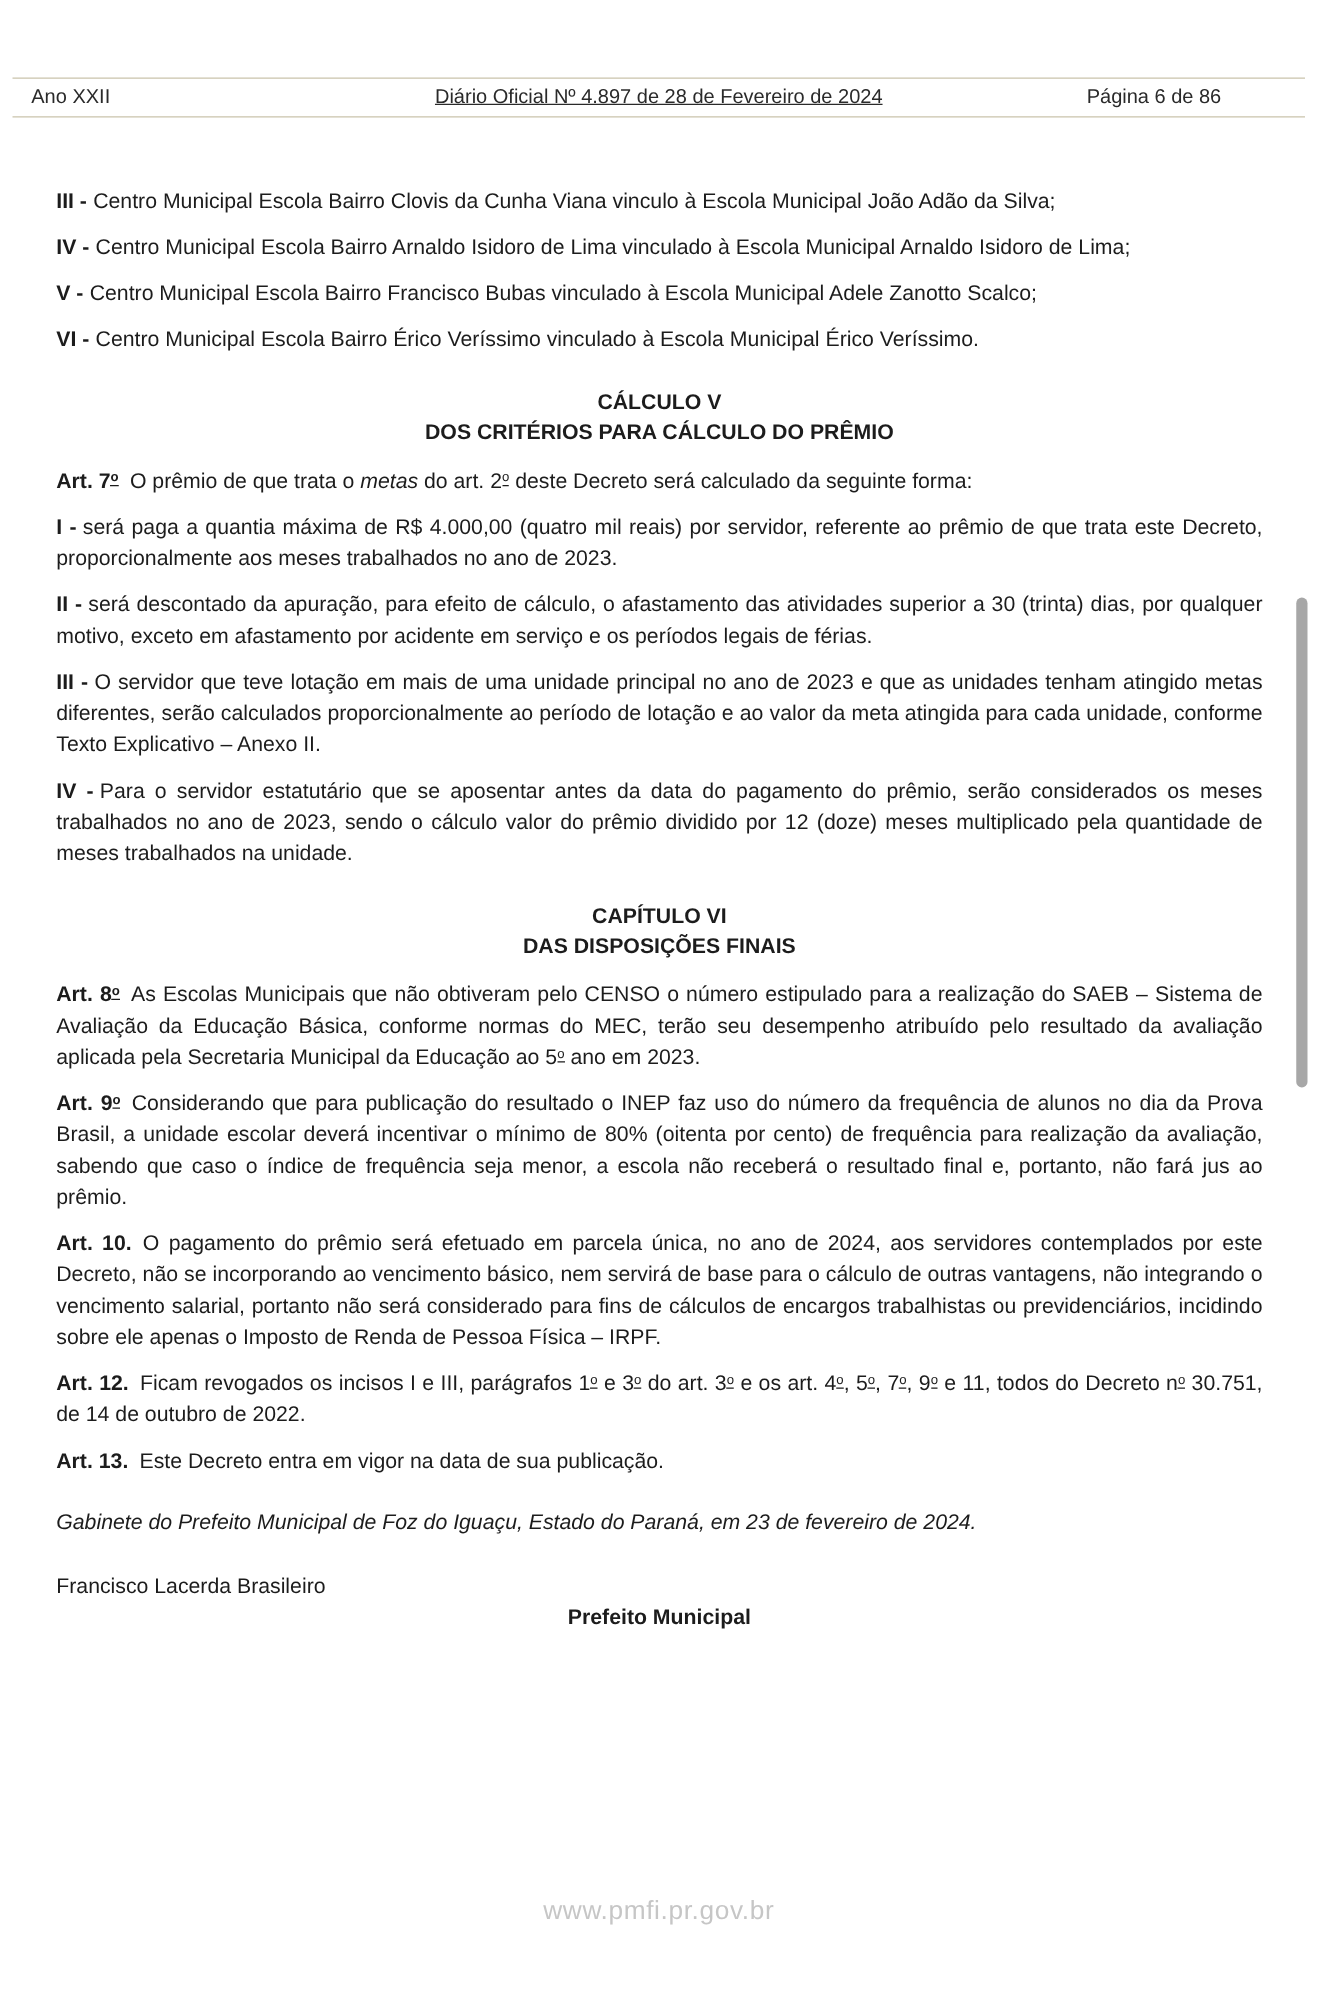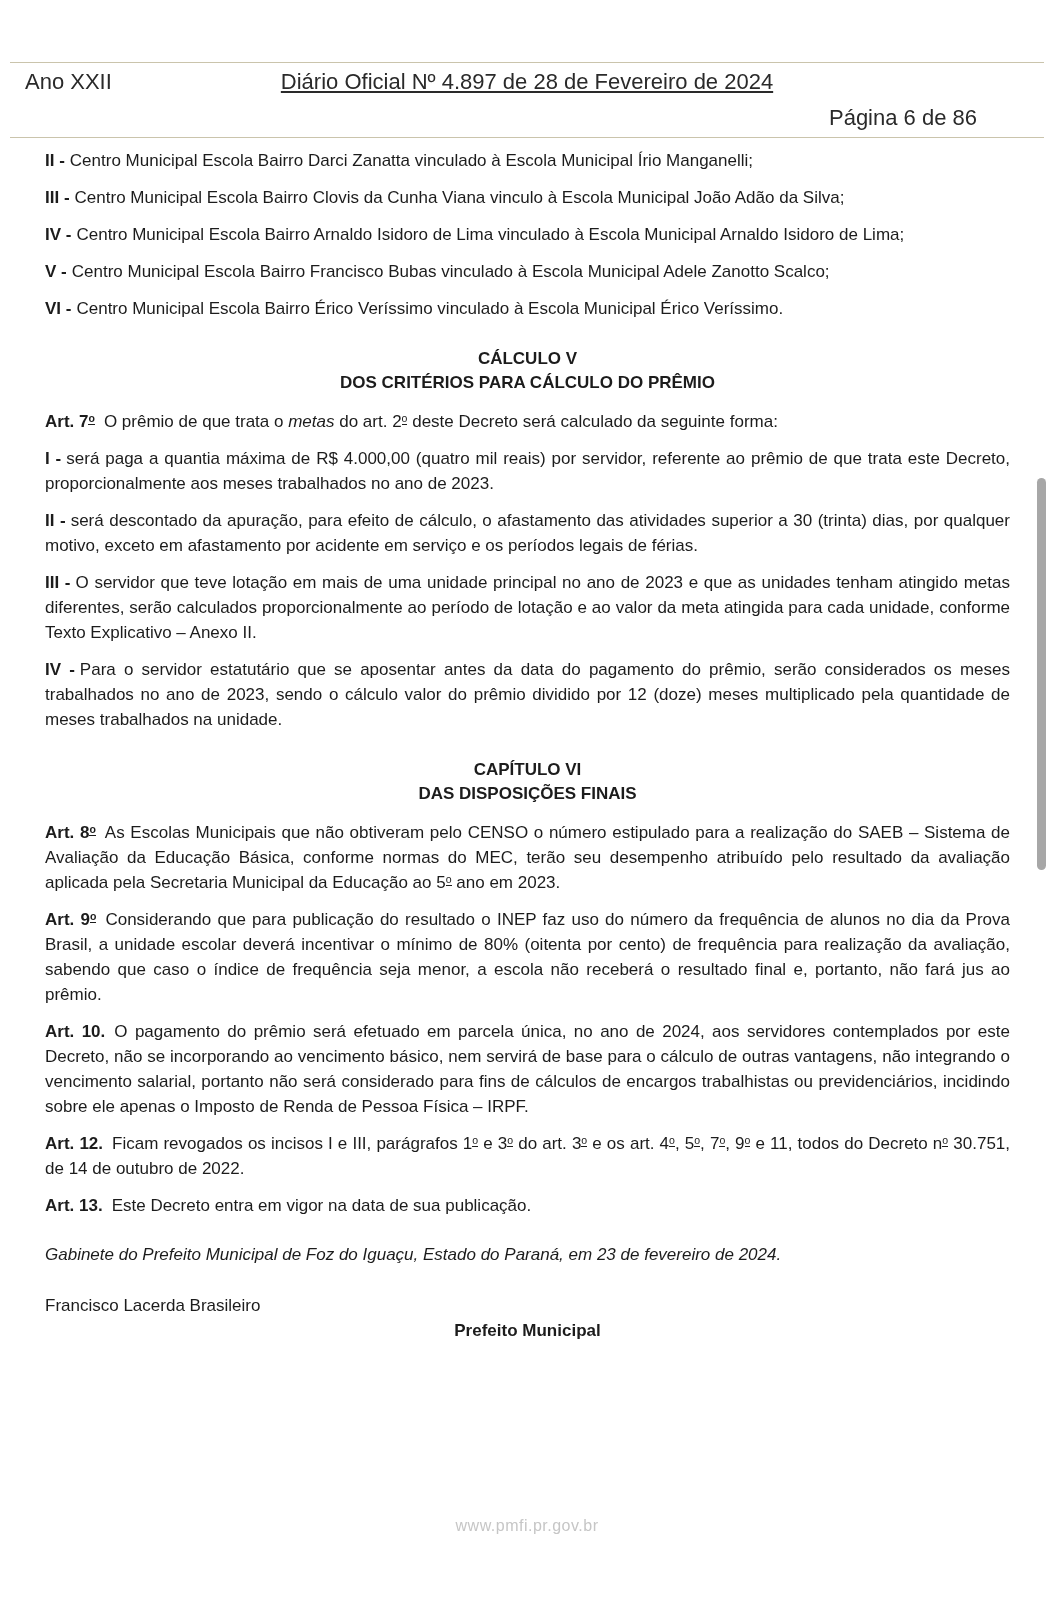--- a/index.html
+++ b/index.html
@@ -16,38 +16,37 @@
   
   .gazette-header {
     position: absolute;
     top: 62px;
     left: 10px;
     right: 10px;
     border-top: 1px solid #cac4ac;
     border-bottom: 1px solid #cac4ac;
     padding: 6px 15px;
     display: flex;
-    align-items: flex-start;
-    font-size: 22px;
+    align-items: flex-end;
+    font-size: 16px;
     color: #2a2a2a;
     box-sizing: border-box;
   }
   .h-left { flex: 0 0 auto; }
   .h-center {
     position: absolute;
     left: 50%;
     transform: translateX(-50%);
     white-space: nowrap;
     text-decoration: underline;
   }
   .h-right {
     margin-left: auto;
     margin-right: 52px;
     white-space: nowrap;
-    margin-top: 36px;
   }
 
   
   .doc-main {
     position: absolute;
     top: 148px;
     left: 45px;
     right: 44px;
     font-size: 17px;
     line-height: 25px;
@@ -74,21 +73,21 @@
   .sig-name { text-align: right; margin: 0 !important; }
   .sig-role { text-align: center !important; font-weight: bold; margin: 0 !important; }
 
   
   .page-footer {
     position: absolute;
     top: 1517px;
     left: 0;
     right: 0;
     text-align: center;
-    font-size: 16px;
+    font-size: 21px;
     color: #c6c6c6;
     letter-spacing: 0.5px;
   }
 
   
   .scroll-thumb {
     position: absolute;
     left: 1037px;
     top: 478px;
     width: 9px;
@@ -101,23 +100,20 @@
 <body>
 
 <header class="gazette-header">
   <span class="h-left">Ano XXII</span>
   <span class="h-center">Diário Oficial Nº 4.897 de 28 de Fevereiro de 2024</span>
   <span class="h-right">Página 6 de 86</span>
 </header>
 
 <main class="doc-main">
 
-  <p>
-    <span class="p-label">II -</span><span>Centro Municipal Escola Bairro Darci Zanatta vinculado à Escola Municipal Írio Manganelli;</span>
-  </p>
   <p>
     <span class="p-label">III -</span><span>Centro Municipal Escola Bairro Clovis da Cunha Viana vinculo à Escola Municipal João Adão da Silva;</span>
   </p>
   <p>
     <span class="p-label">IV -</span><span>Centro Municipal Escola Bairro Arnaldo Isidoro de Lima vinculado à Escola Municipal Arnaldo Isidoro de Lima;</span>
   </p>
   <p>
     <span class="p-label">V -</span><span>Centro Municipal Escola Bairro Francisco Bubas vinculado à Escola Municipal Adele Zanotto Scalco;</span>
   </p>
   <p>

